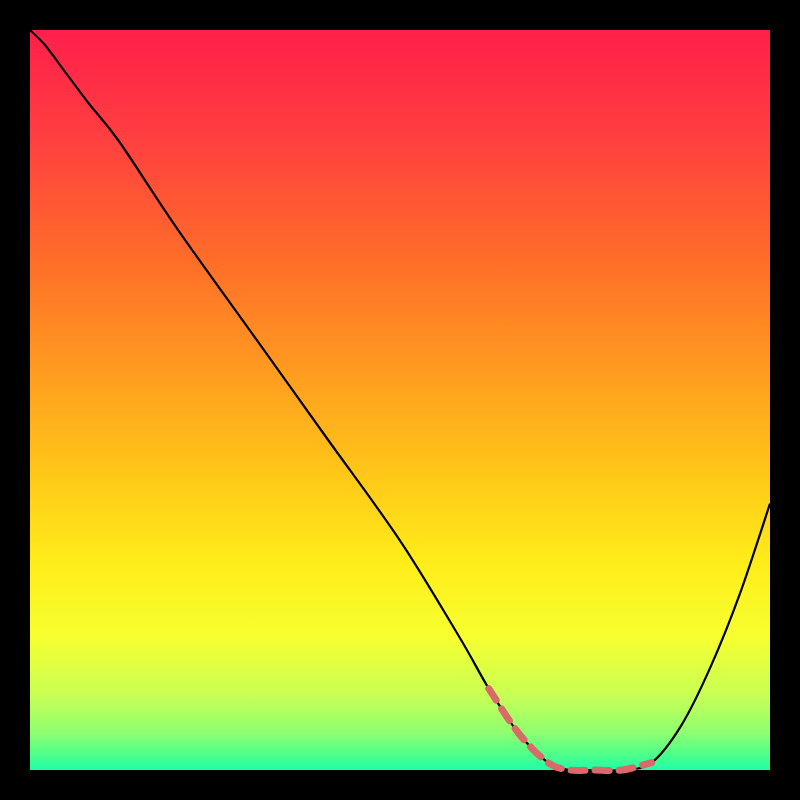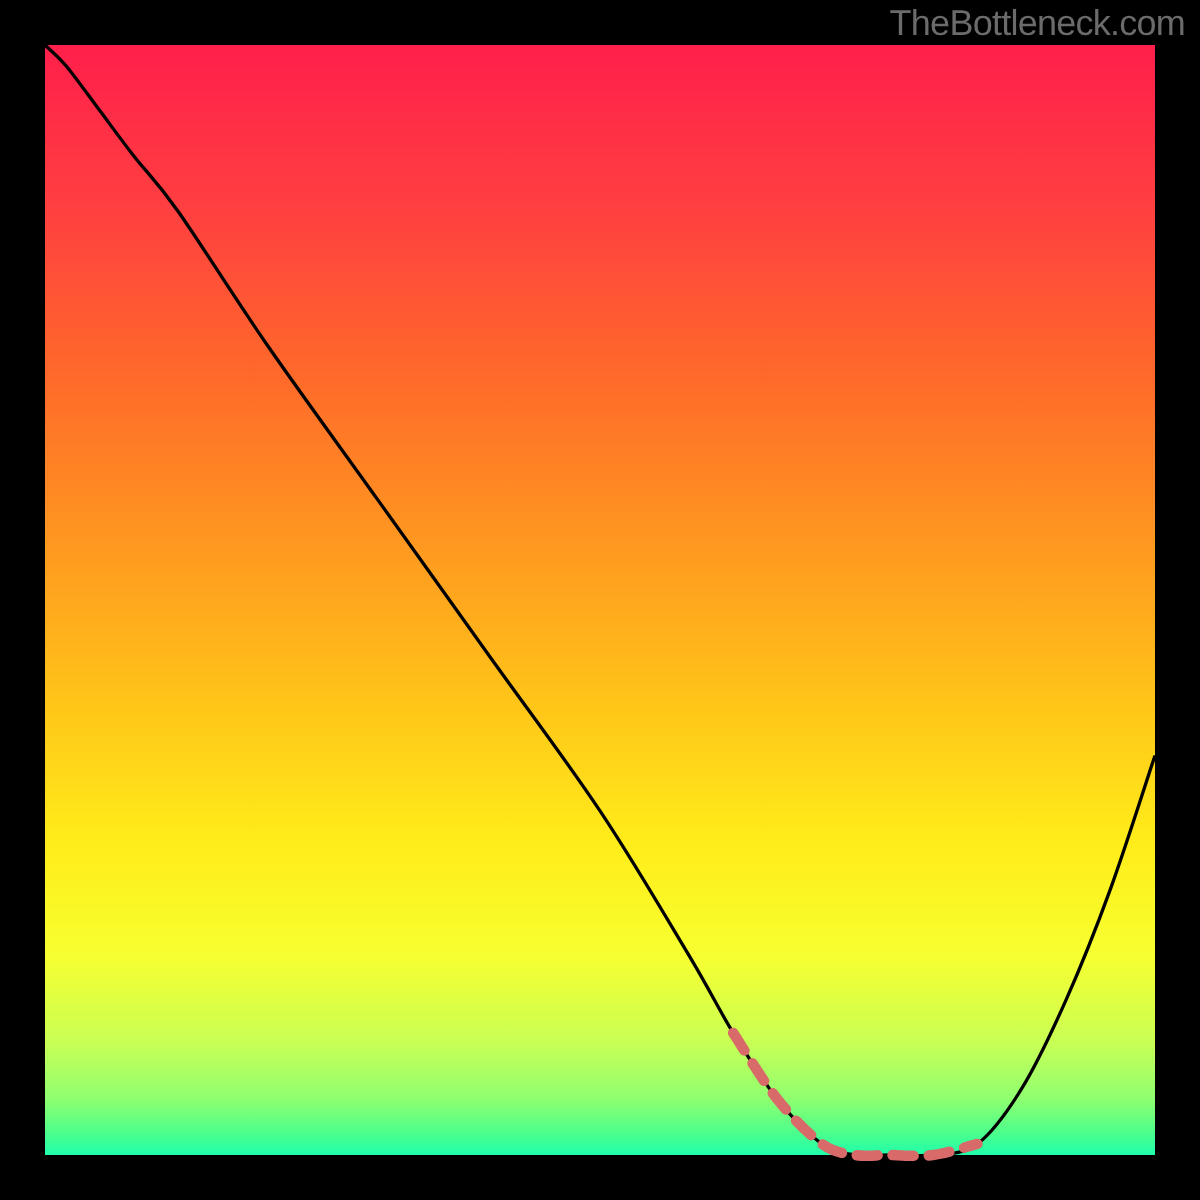--- a/index.html
+++ b/index.html
@@ -27,21 +27,20 @@
     font-weight: 400;
   }
   svg {
     display: block;
   }
 </style>
 </head>
 <body>
 <div class="root">
 
-  <div class="watermark">TheBottleneck.com</div>
 
   <svg id="chart-svg" width="800" height="800" viewBox="0 0 800 800">
     <defs>
       <linearGradient id="bg-grad" x1="0" y1="0" x2="0" y2="1">
           <stop offset="0%" stop-color="#ff1f4b"></stop>
           <stop offset="15%" stop-color="#ff4040"></stop>
           <stop offset="30%" stop-color="#ff6a2a"></stop>
           <stop offset="45%" stop-color="#ff9820"></stop>
           <stop offset="60%" stop-color="#ffc718"></stop>
           <stop offset="72%" stop-color="#ffed1a"></stop>

